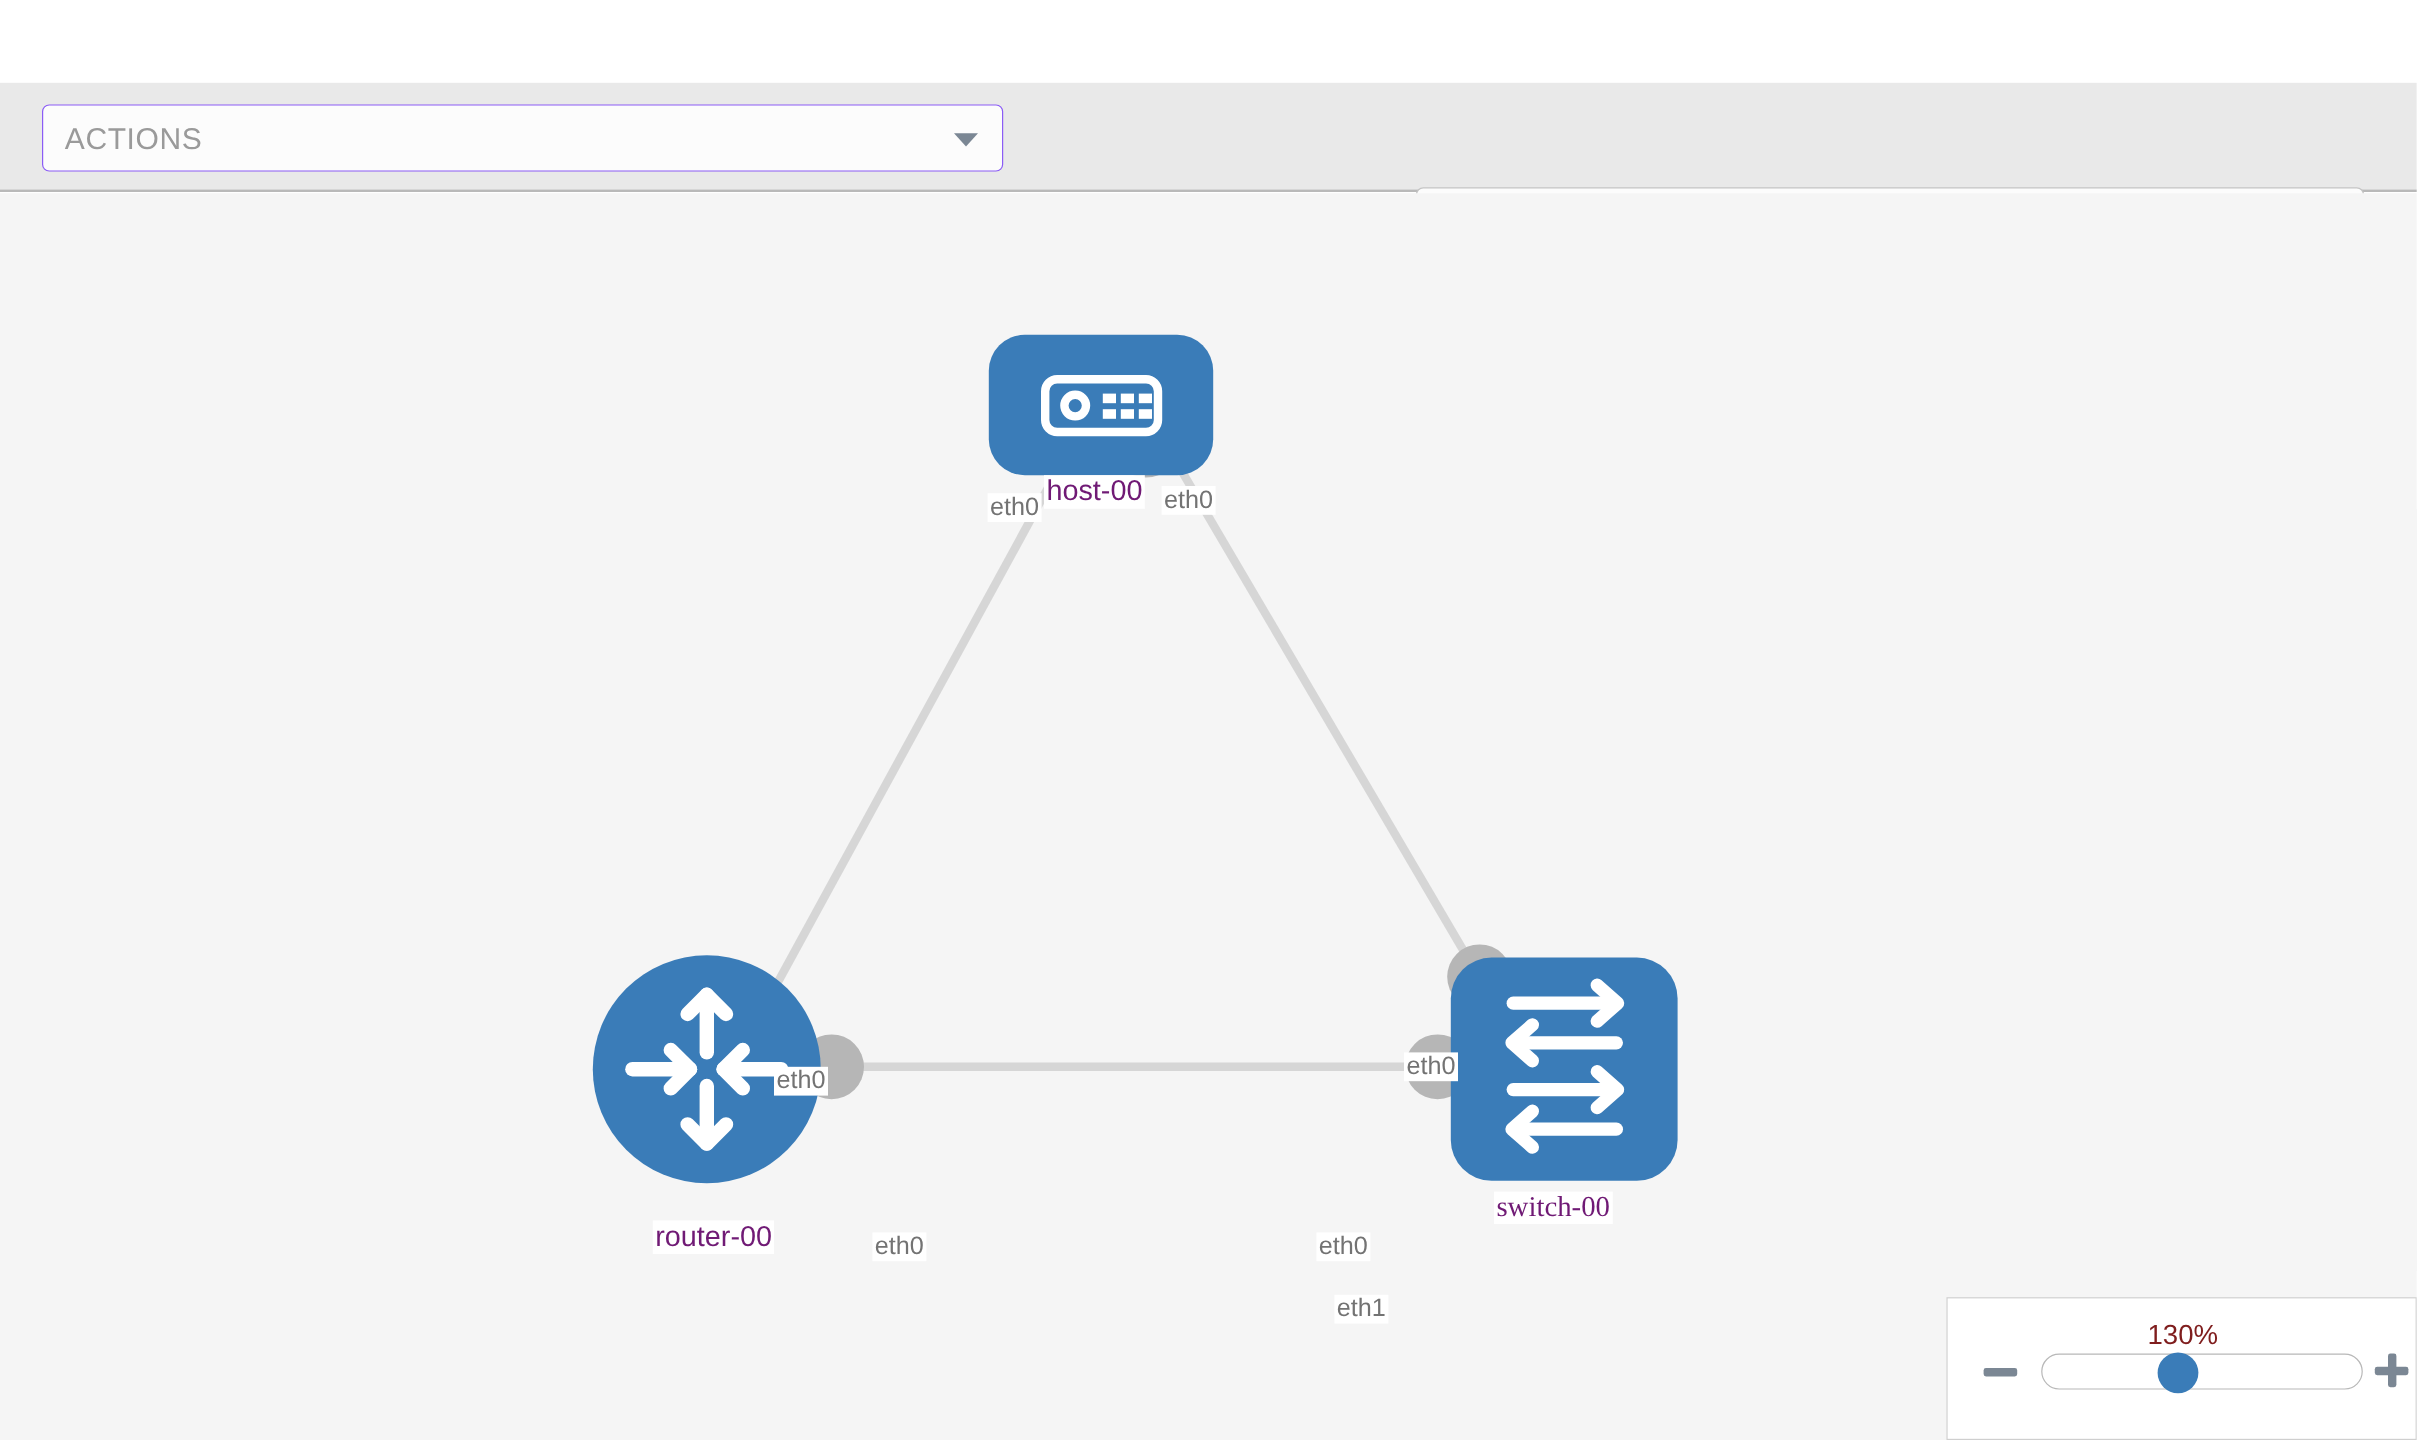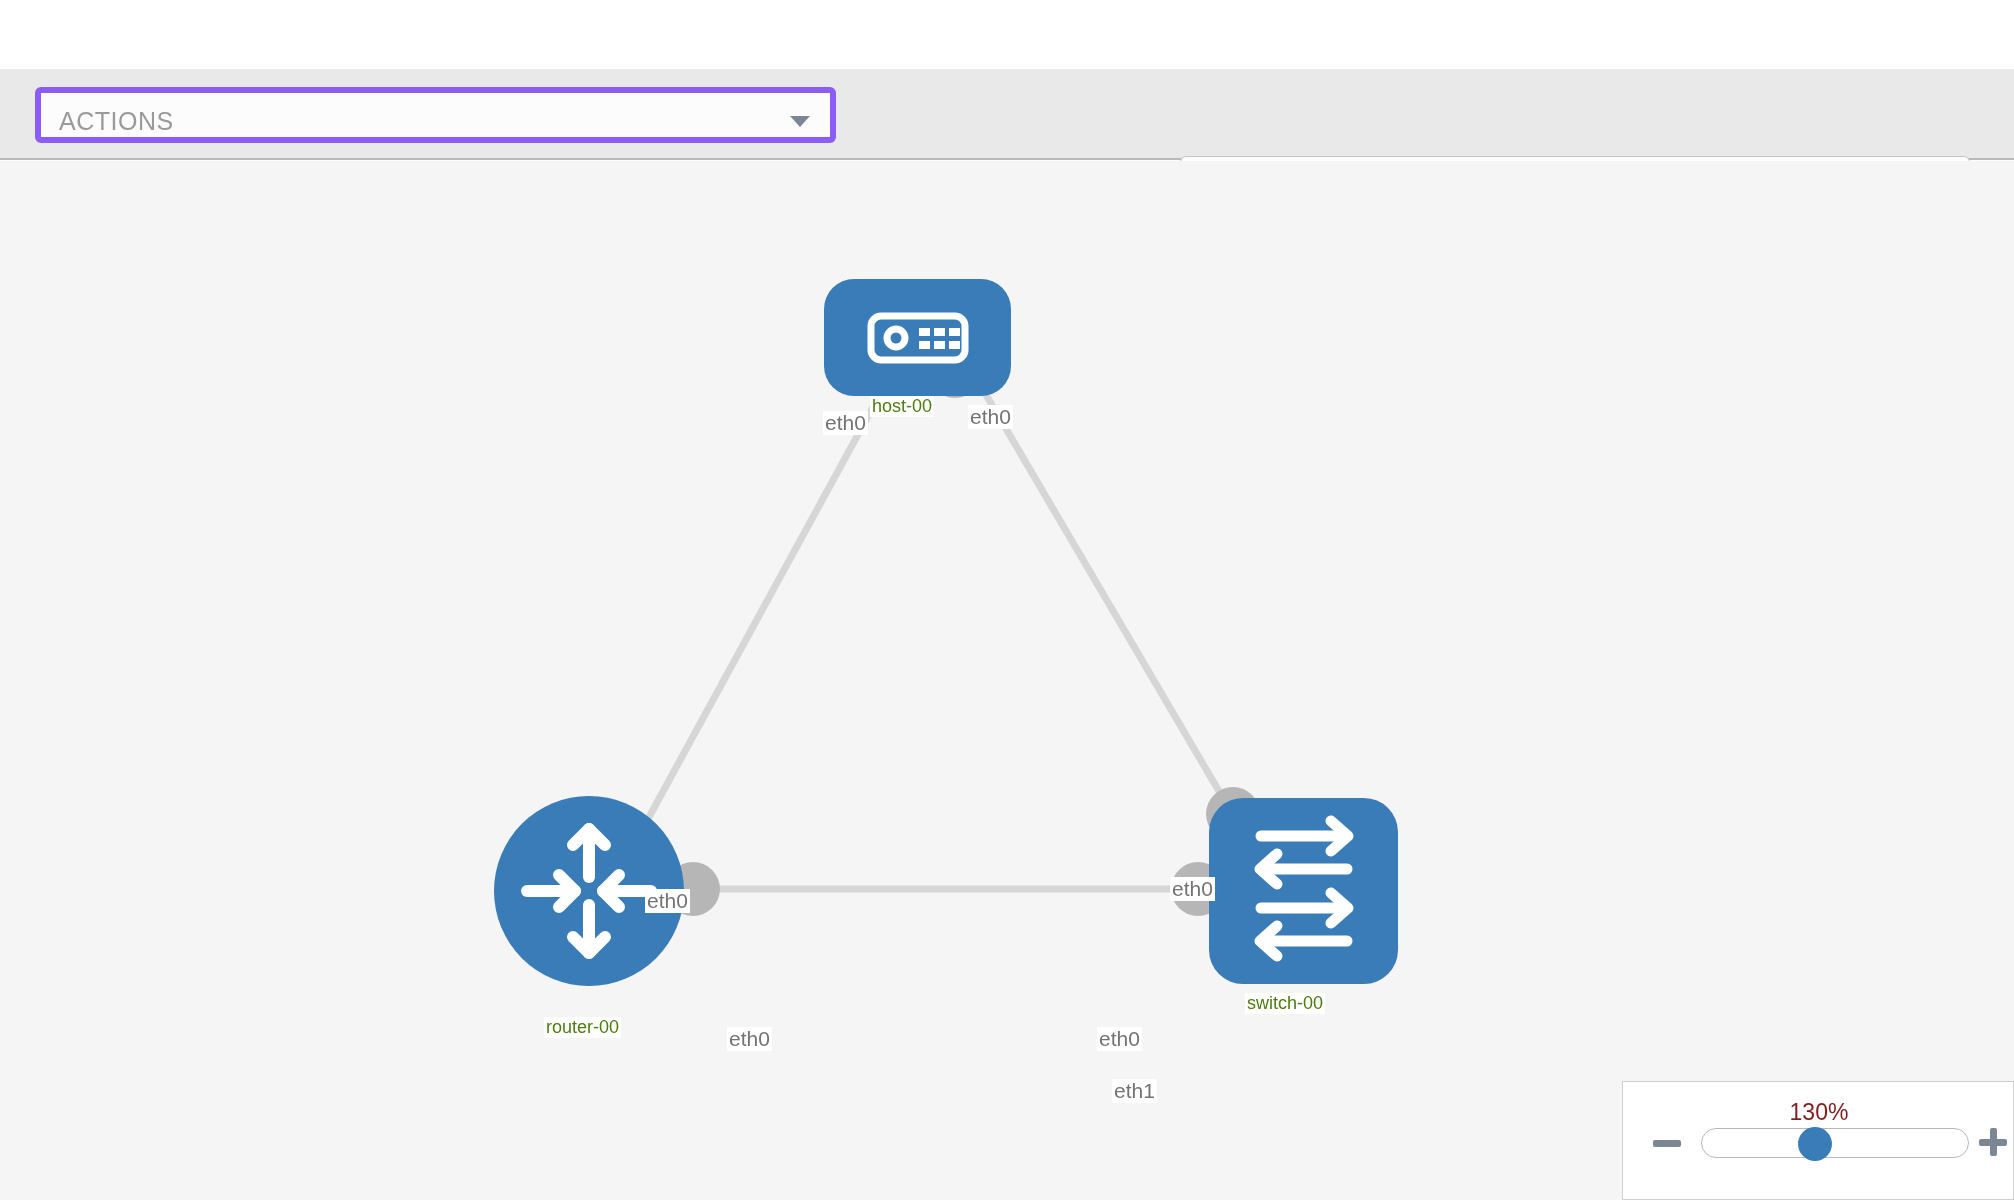--- a/index.html
+++ b/index.html
@@ -48,21 +48,21 @@
     left: 0; top: 69px;
     width: 2014px; height: 91px;
     background: #e9e9e9;
     border-bottom: 2px solid #b9b9b9;
   }
   .actions-select {
     position: absolute;
     left: 35px; top: 18px;
     width: 801px; height: 56px;
     background: #fcfcfc;
-    border: 6px solid #8b5cf6;
+    border: 1px solid #8b5cf6;
     border-radius: 6px;
   }
   .actions-label {
     position: absolute;
     left: 18px; top: 14px;
     font-size: 25px;
     color: #9a9a9a;
     letter-spacing: 0.5px;
   }
   .caret {
@@ -108,22 +108,22 @@
   }
   .topology-svg {
     position: absolute;
     left: 0; top: 0;
     width: 2014px; height: 1039px;
     display: block;
   }
 
   .node-label {
     position: absolute;
-    font-size: 18px;
-    color: #4d7c0f;
+    font-size: 24px;
+    color: #701a75;
     background: #ffffff;
     white-space: nowrap;
     padding: 0 2px;
   }
   .iface-label {
     position: absolute;
     font-size: 21px;
     color: #737373;
     background: #ffffff;
     white-space: nowrap;
@@ -281,21 +281,21 @@
           <path d="M-42 17 L44 17"></path>
             <path d="M28 2 L45 17 L28 32"></path>
           <path d="M44 50 L-42 50"></path>
             <path d="M-26 35 L-43 50 L-26 65"></path>
         </g>
       </g>
     </svg>
 
     <div class="node-label" style="left:870px; top:235px;">host-00</div>
     <div class="node-label" style="left:544px; top:832px;margin-top:24px;">router-00</div>
-    <div class="node-label" style="left:1245px; top:832px;">switch-00</div>
+    <div class="node-label" style="left:1245px; top:832px;font-family:Liberation Serif, serif;">switch-00</div>
 
     <div class="iface-label" style="left:823px; top:250px;">eth0</div>
     <div class="iface-label" style="left:968px; top:244px;">eth0</div>
     <div class="iface-label" style="left:645px; top:728px;">eth0</div>
     <div class="iface-label" style="left:1170px; top:716px;">eth0</div>
     <div class="iface-label" style="left:727px; top:866px;">eth0</div>
     <div class="iface-label" style="left:1097px; top:866px;">eth0</div>
     <div class="iface-label" style="left:1112px; top:918px;">eth1</div>
   </div>
 

